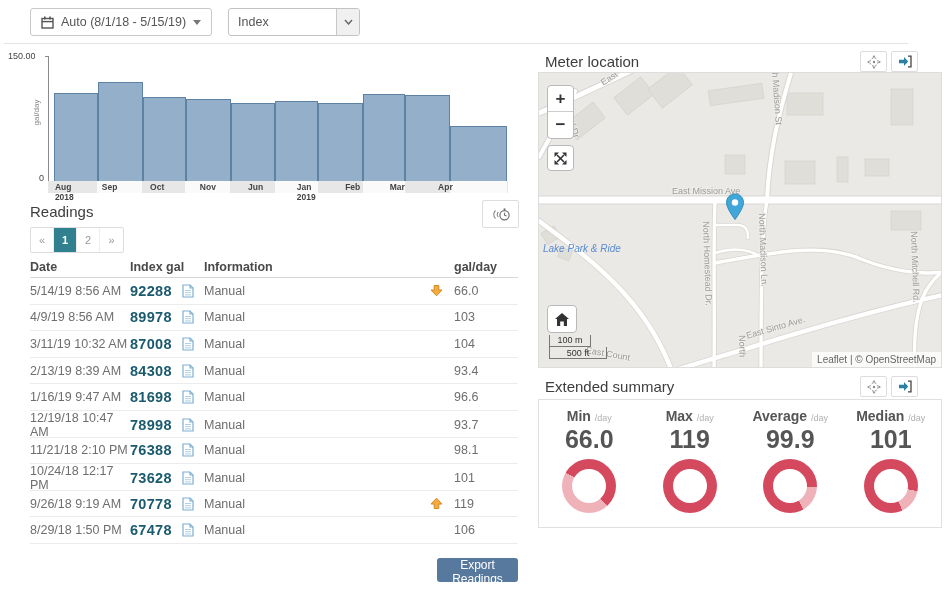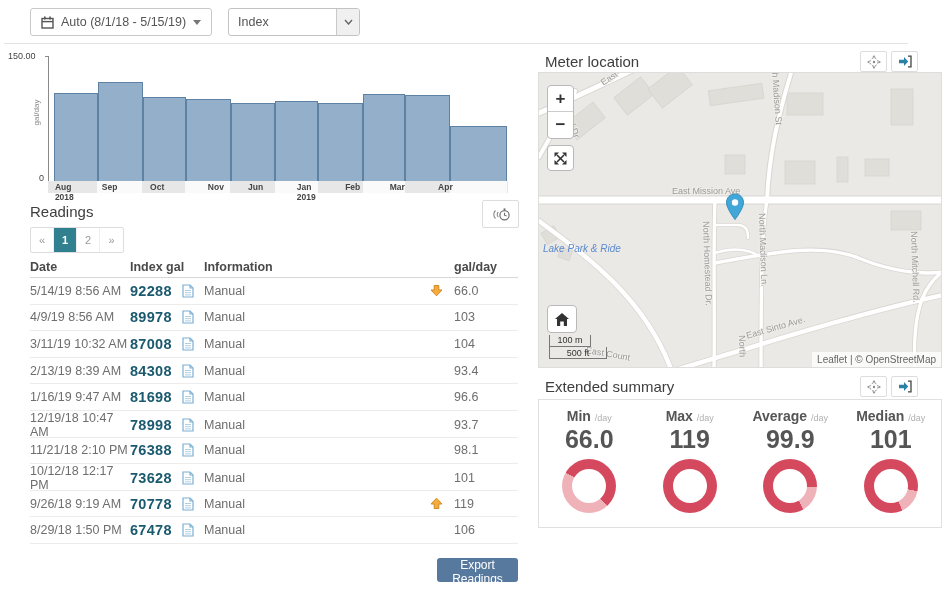--- a/index.html
+++ b/index.html
@@ -148,21 +148,21 @@
         <div class="seg" style="left: 58.7%; width: 9.8%; background: rgb(231, 231, 231);"></div>
         <div class="seg" style="left: 68.5%; width: 9.1%; background: rgb(250, 250, 250);"></div>
         <div class="seg" style="left: 77.6%; width: 9.8%; background: rgb(231, 231, 231);"></div>
         <div class="seg" style="left: 87.4%; width: 12.4%; background: rgb(250, 250, 250);"></div>
       </div>
     <div class="xlabels">
         <span class="m" style="left: 1.5%;">Aug</span>
         <span class="yr" style="left: 1.5%;">2018</span>
         <span class="m" style="left: 11.7%;">Sep</span>
         <span class="m" style="left: 22.2%;">Oct</span>
-        <span class="m" style="left: 33%; margin-left: 8px;">Nov</span>
+        <span class="m" style="left: 33%;">Nov</span>
         <span class="m" style="left: 43.5%;">Jun</span>
         <span class="m" style="left: 54.1%;">Jan</span>
         <span class="yr" style="left: 54.1%;">2019</span>
         <span class="m" style="left: 64.6%;">Feb</span>
         <span class="m" style="left: 74.3%;">Mar</span>
         <span class="m" style="left: 84.8%;">Apr</span>
       </div>
   </div>
 
   <div class="readings-title">Readings</div>
@@ -302,21 +302,21 @@
               <line x1="3" y1="6.5" x2="9" y2="6.5" stroke="#aecfe4" stroke-width="1"></line>
               <line x1="3" y1="8.7" x2="9" y2="8.7" stroke="#aecfe4" stroke-width="1"></line>
               <line x1="3" y1="10.9" x2="9" y2="10.9" stroke="#aecfe4" stroke-width="1"></line>
             </svg>
           </span>
           <span>Manual</span>
           <span class="cell-icon"></span>
           <span>98.1</span>
         </div>
         <div class="trow">
-          <span>10/12/18 12:17 PM</span>
+          <span>10/24/18 12:17 PM</span>
           <span class="idx">73628</span>
           <span class="cell-icon">
             <svg width="12" height="14" viewBox="0 0 12 14">
               <path d="M1,1 L8,1 L11,4 L11,13 L1,13 Z" fill="#fff" stroke="#7db0d3" stroke-width="1.2"></path>
               <path d="M8,1 L8,4 L11,4" fill="none" stroke="#7db0d3" stroke-width="1.2"></path>
               <line x1="3" y1="6.5" x2="9" y2="6.5" stroke="#aecfe4" stroke-width="1"></line>
               <line x1="3" y1="8.7" x2="9" y2="8.7" stroke="#aecfe4" stroke-width="1"></line>
               <line x1="3" y1="10.9" x2="9" y2="10.9" stroke="#aecfe4" stroke-width="1"></line>
             </svg>
           </span>

